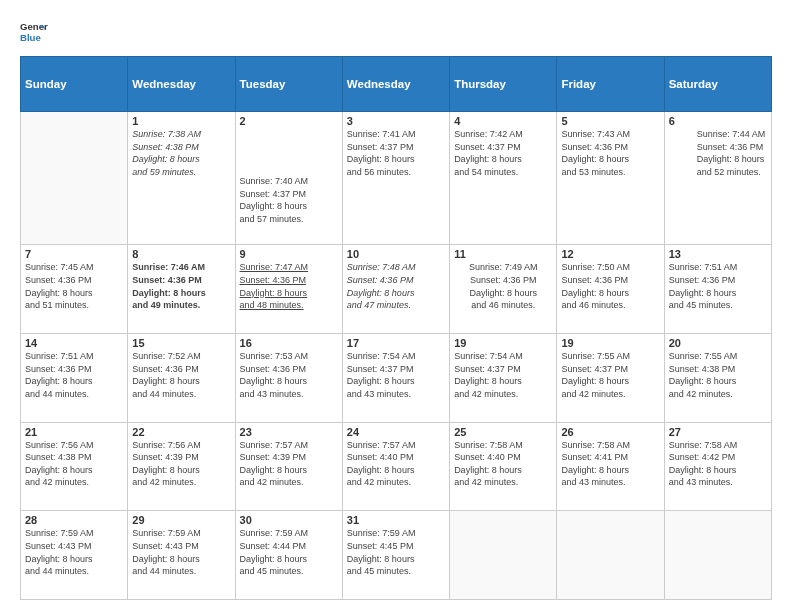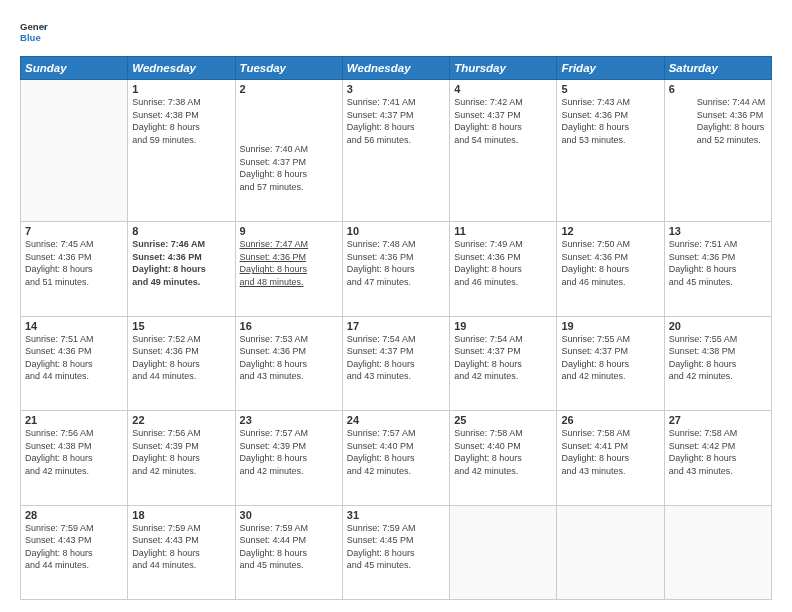--- a/index.html
+++ b/index.html
@@ -52,24 +52,23 @@
       border: 1px solid #ccc;
       border-collapse: collapse;
       width: 100%;
       table-layout: fixed;
     }
     .calendar th {
       background: #2a7abf;
       color: #fff;
       font-size: 11.5px;
       font-weight: bold;
-      padding: 5px 4px;
+      padding: 21px 4px;
       text-align: left;
       border: 1px solid #2066a0;
-      font-style: italic;
     }
     .calendar td {
       border: 1px solid #ccc;
       vertical-align: top;
       padding: 3px 4px;
       font-size: 9.5px;
       color: #333;
       height: 78px;
     }
     .day-num {
@@ -116,21 +115,21 @@
           <th>Thursday</th>
           <th>Friday</th>
           <th>Saturday</th>
         </tr>
     </thead>
     <tbody id="calendar-body">
     <tr>
           <td class="empty"></td>
           <td>
             <span class="day-num">1</span>
-            <div class="day-info" style="white-space: pre-line;">Sunrise: 7:38 AM
+            <div class="day-info" style="white-space: pre-line; font-style: italic;">Sunrise: 7:38 AM
 Sunset: 4:38 PM
 Daylight: 8 hours
 and 59 minutes.</div>
           </td>
           <td>
             <span class="day-num">2</span>
             <div class="day-info" style="white-space: pre-line; margin-top: 48px;">Sunrise: 7:40 AM
 Sunset: 4:37 PM
 Daylight: 8 hours
 and 57 minutes.</div>
@@ -181,28 +180,28 @@
           </td>
           <td>
             <span class="day-num">9</span>
             <div class="day-info" style="white-space: pre-line; text-decoration: underline;">Sunrise: 7:47 AM
 Sunset: 4:36 PM
 Daylight: 8 hours
 and 48 minutes.</div>
           </td>
           <td>
             <span class="day-num">10</span>
-            <div class="day-info" style="white-space: pre-line;">Sunrise: 7:48 AM
+            <div class="day-info" style="white-space: pre-line; font-style: italic;">Sunrise: 7:48 AM
 Sunset: 4:36 PM
 Daylight: 8 hours
 and 47 minutes.</div>
           </td>
           <td>
             <span class="day-num">11</span>
-            <div class="day-info" style="white-space: pre-line;">Sunrise: 7:49 AM
+            <div class="day-info" style="white-space: pre-line; text-align: center;">Sunrise: 7:49 AM
 Sunset: 4:36 PM
 Daylight: 8 hours
 and 46 minutes.</div>
           </td>
           <td>
             <span class="day-num">12</span>
             <div class="day-info" style="white-space: pre-line;">Sunrise: 7:50 AM
 Sunset: 4:36 PM
 Daylight: 8 hours
 and 46 minutes.</div>
@@ -319,21 +318,21 @@
         </tr>
         <tr>
           <td>
             <span class="day-num">28</span>
             <div class="day-info" style="white-space: pre-line;">Sunrise: 7:59 AM
 Sunset: 4:43 PM
 Daylight: 8 hours
 and 44 minutes.</div>
           </td>
           <td>
-            <span class="day-num">18</span>
+            <span class="day-num">29</span>
             <div class="day-info" style="white-space: pre-line;">Sunrise: 7:59 AM
 Sunset: 4:43 PM
 Daylight: 8 hours
 and 44 minutes.</div>
           </td>
           <td>
             <span class="day-num">30</span>
             <div class="day-info" style="white-space: pre-line;">Sunrise: 7:59 AM
 Sunset: 4:44 PM
 Daylight: 8 hours

